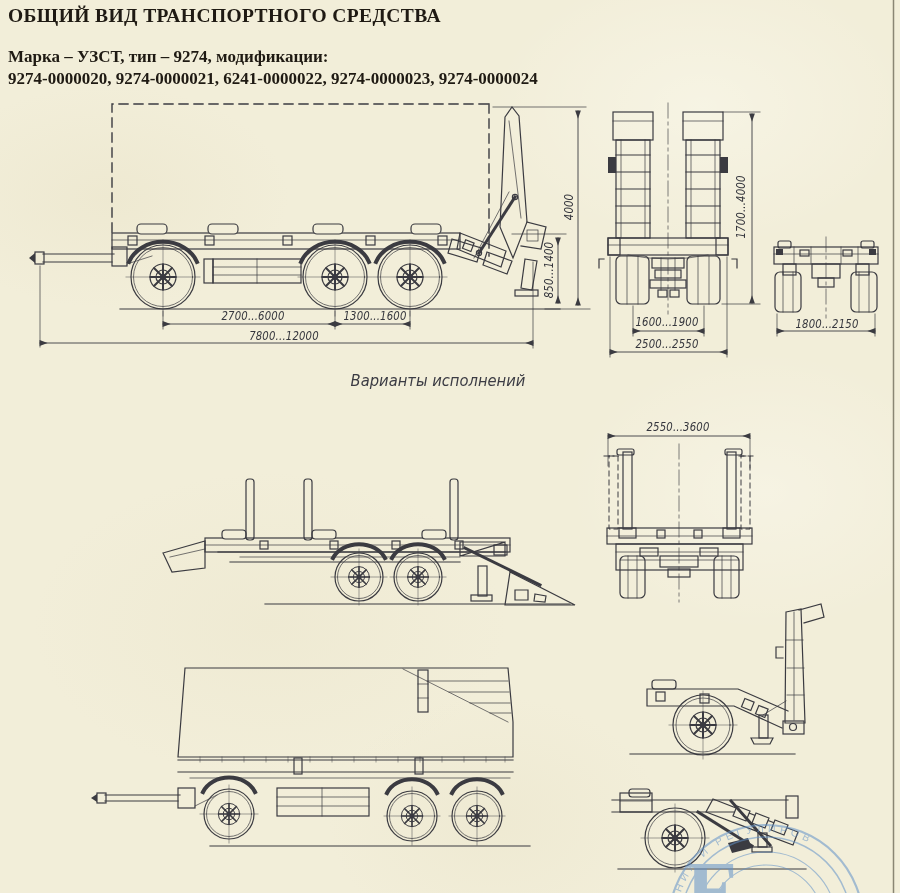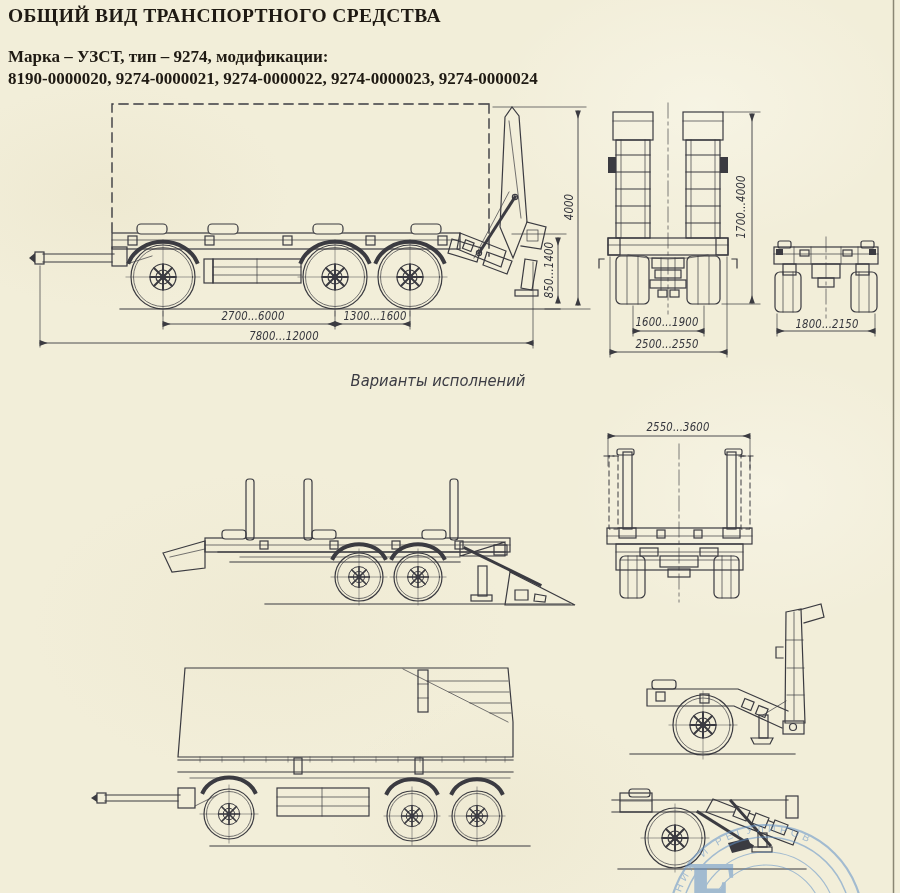--- a/index.html
+++ b/index.html
@@ -44,21 +44,21 @@
   #art .sw1{stroke-width:1.1;}
 </style>
 </head>
 <body>
 
 <div id="page">
 
   <div class="titleblock">
     <div class="t1">ОБЩИЙ ВИД ТРАНСПОРТНОГО СРЕДСТВА</div>
     <div class="t2">Марка – УЗСТ, тип – 9274, модификации:</div>
-    <div class="t3">8190-0000020, 9274-0000021, 9274-0000022, 9274-0000023, 9274-0000024</div>
+    <div class="t3">9274-0000020, 9274-0000021, 6241-0000022, 9274-0000023, 9274-0000024</div>
   </div>
 
   <svg id="art" width="900" height="893" viewBox="0 0 900 893">
     <defs>
       <marker id="ar" viewBox="0 0 10 8" refX="9" refY="4" markerWidth="11" markerHeight="8" orient="auto-start-reverse">
         <path d="M0.5,4 L9.5,0.8 L9.5,7.2 Z" style="fill:#3b3b41;stroke:none"></path>
       </marker>
       <g id="hubdef">
         <circle r="13"></circle>
           <circle r="7"></circle>

